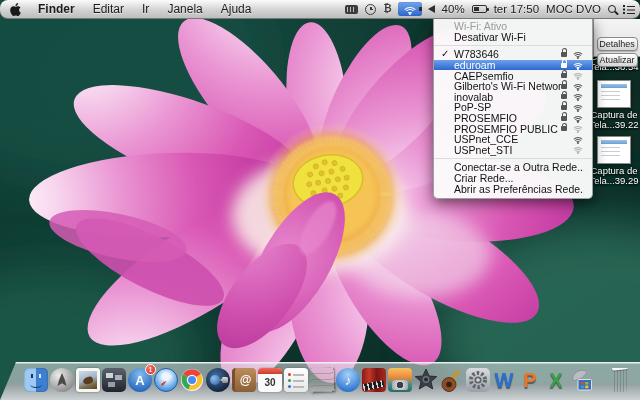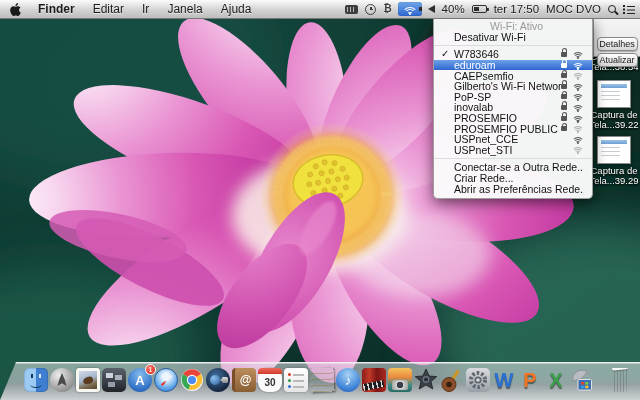--- a/index.html
+++ b/index.html
@@ -14,21 +14,21 @@
   .thumb{width:34px;height:28px;margin:0 auto 2px;background:#fff;border:1px solid #8a8a8a;box-shadow:0 1px 3px rgba(0,0,0,.45);position:relative;}
   .thumb::before{content:"";position:absolute;left:3px;top:3px;right:3px;height:4px;background:linear-gradient(#9ec3e8,#6f9fd4);}
   .thumb::after{content:"";position:absolute;left:3px;top:10px;right:10px;height:12px;background:repeating-linear-gradient(180deg,#c8cdd4 0 1.5px,transparent 1.5px 4px);}
   .dlabel{font-size:9.5px;line-height:10px;color:#fff;text-shadow:0 1px 2px rgba(0,0,0,.95),0 0 3px rgba(0,0,0,.8);}
 
   
   #peek{position:absolute;left:593px;top:19px;width:47px;height:38px;background:linear-gradient(#f4f4f4,#e4e4e4);border-left:1px solid #8f8f8f;border-bottom:1px solid #8f8f8f;box-shadow:0 2px 5px rgba(0,0,0,.35);z-index:3;padding-top:16px;}
   .aquabtn{display:block;margin:2px auto 0;width:41px;height:14px;font-size:9px;line-height:12px;font-family:"Liberation Sans",sans-serif;color:#222;background:linear-gradient(#ffffff,#d6d6d6);border:1px solid #898989;border-radius:4px;box-shadow:0 1px 1px rgba(0,0,0,.25);padding:0;}
 
   
-  #menubar{position:absolute;left:0;top:0;width:640px;height:19px;z-index:6;display:flex;align-items:center;background:linear-gradient(#fbfbfb,#d3d3d3 55%,#bdbdbd);border-bottom:1px solid #787878;font-size:12px;color:#1c1c1c;text-shadow:0 1px 0 rgba(255,255,255,.55);}
+  #menubar{position:absolute;left:0;top:0;width:640px;height:19px;z-index:6;display:flex;align-items:center;background:linear-gradient(#fbfbfb,#d3d3d3 55%,#bdbdbd);border-bottom:1px solid #787878;font-size:12px;color:#1c1c1c;text-shadow:0 1px 0 rgba(255,255,255,.55);border-radius:8px;}
   .mitem{padding:0 9px;line-height:18px;}
   .mitem.bold{font-weight:bold;}
   #apple{padding:0 8px 0 10px;display:flex;align-items:center;}
   #mright{margin-left:auto;display:flex;align-items:center;gap:7px;padding-right:5px;font-size:11.5px;}
   .sicon{display:flex;align-items:center;}
   #wifiHL{background:linear-gradient(#6fa5e8,#2e66d0);border-radius:3px;padding:2px 4px 1px;margin:0 -1px;box-shadow:inset 0 0 1px rgba(0,0,0,.4);}
   .batt{position:relative;width:15px;height:8px;border:1px solid #2e2e2e;border-radius:2px;}
   .batt::before{content:"";position:absolute;left:1px;top:1px;bottom:1px;width:40%;background:#2e2e2e;}
   .batt::after{content:"";position:absolute;right:-3px;top:2px;width:2px;height:3px;background:#2e2e2e;border-radius:0 1px 1px 0;}
   .kbd{width:13px;height:9px;background:#3c3c3c;border-radius:2px;position:relative;}
@@ -56,21 +56,21 @@
   .wf.big .a2{width:11px;height:11px;bottom:-5px;}
   .wf.big .a3{width:16px;height:16px;bottom:-7.5px;}
   .spk{width:0;height:0;border-top:4px solid transparent;border-bottom:4px solid transparent;border-right:7px solid #2e2e2e;position:relative;}
   .spk::before{content:"";position:absolute;left:-9px;top:-2px;width:3px;height:4px;background:#2e2e2e;}
   .bt-b{font-size:10px;color:#3c3c3c;font-weight:bold;line-height:10px;}
 
   
   #wmenu{position:absolute;left:433px;top:19px;width:160px;z-index:5;background:rgba(251,251,251,.97);border:1px solid #9e9e9e;border-top:none;border-radius:0 0 5px 5px;box-shadow:0 4px 14px rgba(0,0,0,.55);padding:2px 0 4px;font-size:10.5px;color:#111;}
   .mi{position:relative;display:flex;align-items:center;height:10.6px;padding:0 8px 0 20px;white-space:nowrap;}
   .mi .lbl{flex:0 1 auto;overflow:hidden;}
-  .mi.dis{color:#9a9a9a;margin-left:36px;}
+  .mi.dis{color:#9a9a9a;}
   .mi .chk{position:absolute;left:7px;top:-1px;font-style:normal;font-size:10px;}
   .mi .ics{margin-left:auto;display:flex;align-items:center;gap:5px;}
   .lk{position:relative;width:6px;height:5px;background:#555;border-radius:1px;flex:0 0 auto;}
   .lk::before{content:"";position:absolute;top:-3.5px;left:1px;width:2.6px;height:3.5px;border:1px solid #555;border-bottom:none;border-radius:3px 3px 0 0;}
   .dim{opacity:.45;}
   .mi.sel{background:linear-gradient(#6ca2e8,#2e66d0);color:#fff;}
   .mi.sel .lk{background:#fff;}
   .mi.sel .lk::before{border-color:#fff;}
   .mi.sel .wf b{border-top-color:#fff;}
   .mi.sel .wf .dot{background:#fff;}
@@ -97,21 +97,21 @@
   .ic-mission{background:linear-gradient(#5b616c,#22242a);border-radius:5px;}
   .ic-mission::before{content:"";position:absolute;left:4px;top:5px;width:7px;height:5px;background:#ccd3db;box-shadow:9px 2px 0 #a9b1bc,2px 9px 0 #969eab;}
   .ic-appstore{background:radial-gradient(circle at 50% 28%,#83bcec,#2f6fc4 72%,#1e4f9a);border-radius:50%;color:#fff;font-weight:bold;font-size:13px;}
   .badge{position:absolute;right:-4px;top:-4px;min-width:11px;height:11px;background:radial-gradient(circle at 35% 30%,#ff7a6e,#d11a0f);border:1px solid #fff;border-radius:6px;color:#fff;font-size:7.5px;line-height:9px;text-align:center;padding:0 2px;}
   .ic-safari{background:radial-gradient(circle at 50% 35%,#eef7ff 18%,#5ea4e8 65%,#2f6fc0);border-radius:50%;border:1px solid #2a5c9e;}
   .ic-safari::before{content:"";position:absolute;left:4px;top:10px;width:15px;height:3px;background:linear-gradient(90deg,#e03a2c 50%,#f2f2f2 50%);clip-path:polygon(0 50%,12% 0,88% 100%,100% 50%,88% 0,12% 100%);transform:rotate(-45deg);}
   .ic-facetime{background:radial-gradient(circle at 40% 35%,#41719f,#131f38 78%);border-radius:50%;}
   .ic-facetime::before{content:"";position:absolute;left:4px;top:7px;width:10px;height:10px;border-radius:50%;background:radial-gradient(circle at 35% 30%,#8fc0ee,#2a5c9c);}
   .ic-facetime::after{content:"";position:absolute;right:2px;top:9px;width:8px;height:6px;background:linear-gradient(#e0e0e0,#8a8a8a);border-radius:1.5px;clip-path:polygon(0 50%,30% 20%,30% 0,100% 0,100% 100%,30% 100%,30% 80%);}
   .ic-contacts{background:linear-gradient(#bc8d5c,#8a5f35);border-radius:4px;border-left:3px solid #7a4e28;color:#fff;font-weight:bold;font-size:12px;}
-  .ic-calendar{background:#fafafa;border-radius:9px;box-shadow:0 0 2px rgba(0,0,0,.4);color:#333;font-weight:bold;font-size:10px;}
+  .ic-calendar{background:#fafafa;border-radius:4px;box-shadow:0 0 2px rgba(0,0,0,.4);color:#333;font-weight:bold;font-size:10px;}
   .ic-calendar::before{content:"";position:absolute;left:0;top:0;right:0;height:6px;background:linear-gradient(#ef6a5e,#cf3a2a);border-radius:4px 4px 0 0;}
   .ic-calendar .glyph{top:5px;}
   .ic-reminders{background:linear-gradient(#ffffff,#e6e6e6);border-radius:4px;box-shadow:0 0 2px rgba(0,0,0,.35);}
   .ic-reminders::before{content:"";position:absolute;left:9px;top:6px;width:11px;height:1.5px;background:#b9b9b9;box-shadow:0 6px 0 #b9b9b9,0 12px 0 #b9b9b9;}
   .ic-reminders::after{content:"";position:absolute;left:4px;top:5px;width:3px;height:3px;border-radius:50%;background:#d93a2a;box-shadow:0 6px 0 #3a9a4a,0 12px 0 #3a6fd0;}
   .ic-stickies{background:linear-gradient(#f8f08e,#e9da5e);transform:rotate(-3deg);box-shadow:1px 1px 2px rgba(0,0,0,.45);background-image:repeating-linear-gradient(180deg,transparent 0 5px,rgba(125,105,25,.35) 5px 6px);}
   .ic-itunes{background:radial-gradient(circle at 50% 28%,#a5d2f5,#3a7fd6 70%,#2157a6);border-radius:50%;color:#fff;font-size:13px;font-weight:bold;}
   .ic-idvd{background:linear-gradient(90deg,#8a1a1a,#c23a28 30%,#7c1515 62%,#a82a1f);border-radius:4px;}
   .ic-idvd::after{content:"";position:absolute;left:1px;bottom:3px;width:21px;height:7px;background:#1d1d1d;background-image:repeating-linear-gradient(90deg,#d8d8d8 0 1.5px,transparent 1.5px 4.5px);transform:rotate(-12deg);}
   .ic-iphoto{background:linear-gradient(180deg,#f6c35a 0%,#ec8a3e 38%,#3f8f8a 70%,#2a6a66 100%);border-radius:4px;}
@@ -341,33 +341,33 @@
           <i class="lk"></i>
           <span class="wf">
             <b class="a3"></b>
             <b class="a2"></b>
             <b class="a1"></b>
             <i class="dot"></i>
           </span>
         </span>
     </div>
     <div class="mi">
+      <span class="lbl">inovalab</span>
+      <span class="ics">
+          <i class="lk"></i>
+          <span class="wf">
+            <b class="a3"></b>
+            <b class="a2"></b>
+            <b class="a1"></b>
+            <i class="dot"></i>
+          </span>
+        </span>
+    </div>
+    <div class="mi">
       <span class="lbl">PoP-SP</span>
-      <span class="ics">
-          <i class="lk"></i>
-          <span class="wf">
-            <b class="a3"></b>
-            <b class="a2"></b>
-            <b class="a1"></b>
-            <i class="dot"></i>
-          </span>
-        </span>
-    </div>
-    <div class="mi">
-      <span class="lbl">inovalab</span>
       <span class="ics">
           <i class="lk"></i>
           <span class="wf">
             <b class="a3"></b>
             <b class="a2"></b>
             <b class="a1"></b>
             <i class="dot"></i>
           </span>
         </span>
     </div>

